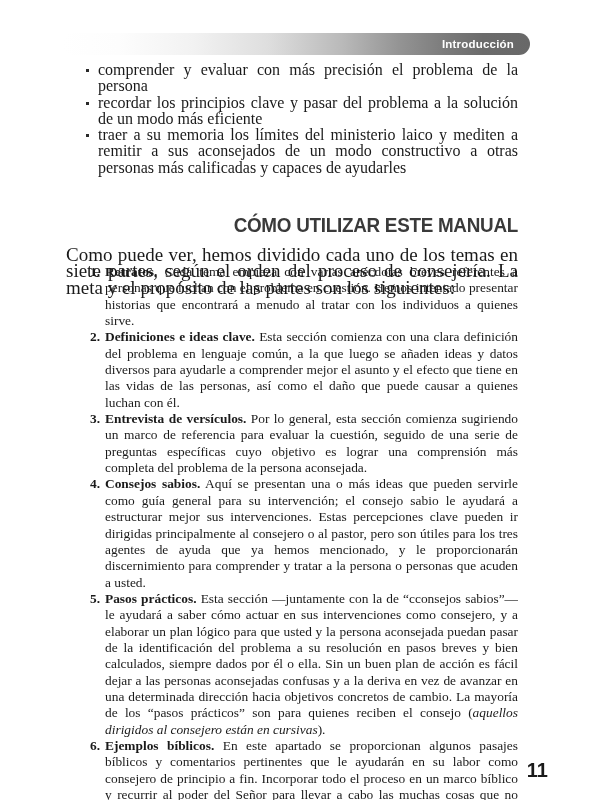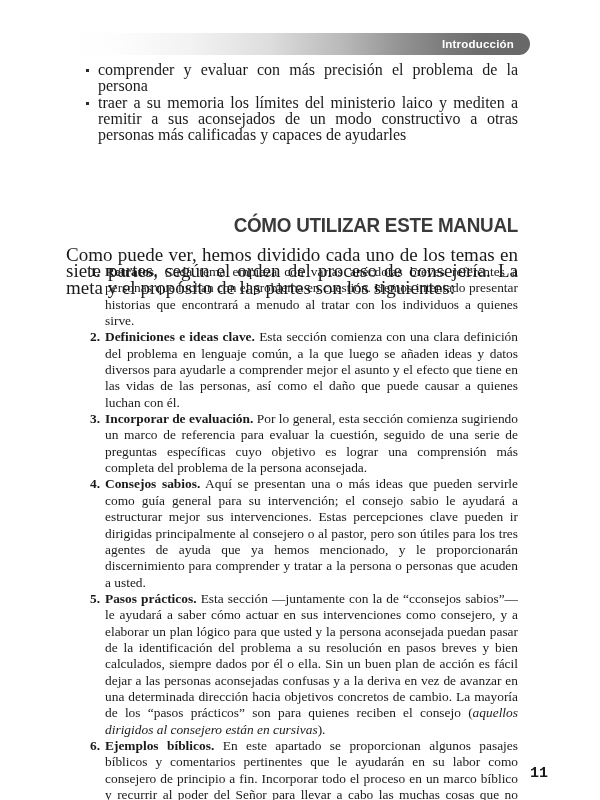--- a/index.html
+++ b/index.html
@@ -141,53 +141,54 @@
     margin-top: 12px;
   }
   .ital {
     font-style: italic;
   }
 
   .folio {
     position: absolute;
     right: 22px;
     bottom: 18px;
-    font-family: Liberation Mono, monospace;
-    font-weight: bold;
-    font-size: 15px;
+    font-family: Liberation Sans, sans-serif;
+    font-weight: bold;
+    font-size: 20px;
     color: #1a1a1a;
   }
 </style>
 </head>
 <body>
 
 <div class="page">
 
   <div class="header-band">
     <span class="header-title">Introducción</span>
   </div>
 
   <ul class="bullet-list">
     <li class="bullet-item">comprender y evaluar con más precisión el problema de la persona</li>
+    <li class="bullet-item">recordar los principios clave y pasar del problema a la solución de un modo más eficiente</li>
     <li class="bullet-item">traer a su memoria los límites del ministerio laico y mediten a remitir a sus aconsejados de un modo constructivo a otras personas más calificadas y capaces de ayudarles</li>
   </ul>
 
   <h2 class="section-heading">CÓMO UTILIZAR ESTE MANUAL</h2>
 
   <p class="intro-para">Como puede ver, hemos dividido cada uno de los temas en siete partes, según el orden del proceso de consejería. La meta y el propósito de las partes son los siguientes:</p>
 
   <ol class="numbered-list">
     <li class="numbered-item">
       <span class="num">1.</span><span class="lead">Retratos.</span><span> Cada tema empieza con varias anécdotas breves referentes a personas que luchan con el problema en cuestión. Hemos intentado presentar historias que encontrará a menudo al tratar con los individuos a quienes sirve.</span><span class="ital"></span><span></span>
     </li>
     <li class="numbered-item">
       <span class="num">2.</span><span class="lead">Definiciones e ideas clave.</span><span> Esta sección comienza con una clara definición del problema en lenguaje común, a la que luego se añaden ideas y datos diversos para ayudarle a comprender mejor el asunto y el efecto que tiene en las vidas de las personas, así como el daño que puede causar a quienes luchan con él.</span><span class="ital"></span><span></span>
     </li>
     <li class="numbered-item">
-      <span class="num">3.</span><span class="lead">Incorporar de evaluación.</span><span> Por lo general, esta sección comienza sugiriendo un marco de referencia para evaluar la cuestión, seguido de una serie de preguntas específicas cuyo objetivo es lograr una comprensión más completa del problema de la persona aconsejada.</span><span class="ital"></span><span></span>
+      <span class="num">3.</span><span class="lead">Entrevista de versículos.</span><span> Por lo general, esta sección comienza sugiriendo un marco de referencia para evaluar la cuestión, seguido de una serie de preguntas específicas cuyo objetivo es lograr una comprensión más completa del problema de la persona aconsejada.</span><span class="ital"></span><span></span>
     </li>
     <li class="numbered-item">
       <span class="num">4.</span><span class="lead">Consejos sabios.</span><span> Aquí se presentan una o más ideas que pueden servirle como guía general para su intervención; el consejo sabio le ayudará a estructurar mejor sus intervenciones. Estas percepciones clave pueden ir dirigidas principalmente al consejero o al pastor, pero son útiles para los tres agentes de ayuda que ya hemos mencionado, y le proporcionarán discernimiento para comprender y tratar a la persona o personas que acuden a usted.</span><span class="ital"></span><span></span>
     </li>
     <li class="numbered-item">
       <span class="num">5.</span><span class="lead">Pasos prácticos.</span><span> Esta sección —juntamente con la de “cconsejos sabios”— le ayudará a saber cómo actuar en sus intervenciones como consejero, y a elaborar un plan lógico para que usted y la persona aconsejada puedan pasar de la identificación del problema a su resolución en pasos breves y bien calculados, siempre dados por él o ella. Sin un buen plan de acción es fácil dejar a las personas aconsejadas confusas y a la deriva en vez de avanzar en una determinada dirección hacia objetivos concretos de cambio. La mayoría de los “pasos prácticos” son para quienes reciben el consejo (</span><span class="ital">aquellos dirigidos al consejero están en cursivas</span><span>).</span>
     </li>
     <li class="numbered-item">
       <span class="num">6.</span><span class="lead">Ejemplos bíblicos.</span><span> En este apartado se proporcionan algunos pasajes bíblicos y comentarios pertinentes que le ayudarán en su labor como consejero de principio a fin. Incorporar todo el proceso en un marco bíblico y recurrir al poder del Señor para llevar a cabo las muchas cosas que no podemos hacer solos, constituyen factores esenciales de una auténtica consejería cristiana. Quizá debería poner a sus aconsejados algunos de estos versículos como tarea, pidiéndoles que mediten en ellos o los memoricen, o utilizarlos como guías en su proceso de intervención.</span><span class="ital"></span><span></span>
     </li>

